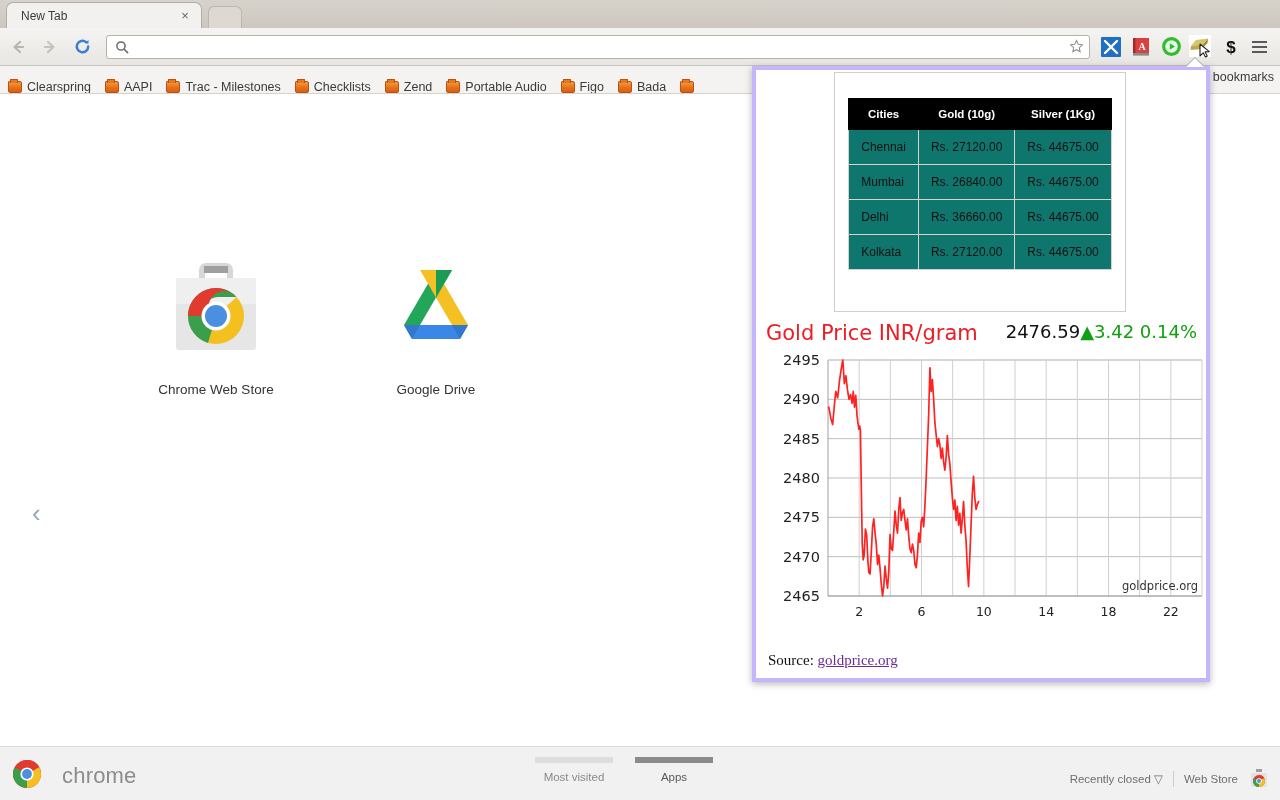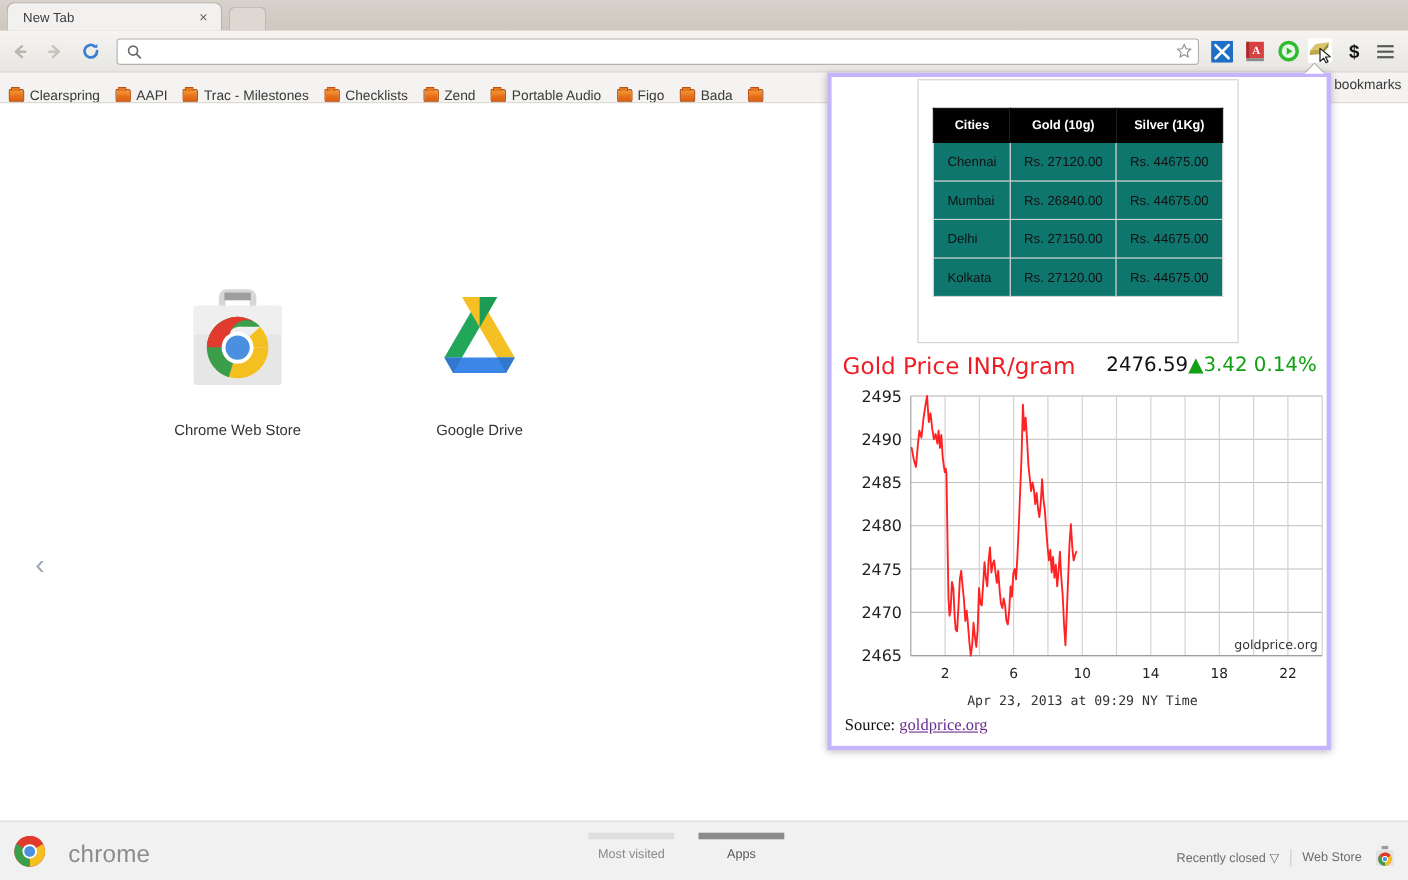--- a/index.html
+++ b/index.html
@@ -457,21 +457,21 @@
             <td class="num">Rs. 27120.00</td>
             <td class="num">Rs. 44675.00</td>
           </tr>
           <tr>
             <td class="city">Mumbai</td>
             <td class="num">Rs. 26840.00</td>
             <td class="num">Rs. 44675.00</td>
           </tr>
           <tr>
             <td class="city">Delhi</td>
-            <td class="num">Rs. 27150.00</td>
+            <td class="num">Rs. 36660.00</td>
             <td class="num">Rs. 44675.00</td>
           </tr>
           <tr>
             <td class="city">Kolkata</td>
             <td class="num">Rs. 27120.00</td>
             <td class="num">Rs. 44675.00</td>
           </tr>
         </tbody>
       </table>
     </div>
@@ -516,21 +516,20 @@
           <text x="161.5" y="268" text-anchor="middle" font-size="12.5" font-family="DejaVu Sans, sans-serif" fill="#222">6</text>
           <text x="223.83333333333334" y="268" text-anchor="middle" font-size="12.5" font-family="DejaVu Sans, sans-serif" fill="#222">10</text>
           <text x="286.1666666666667" y="268" text-anchor="middle" font-size="12.5" font-family="DejaVu Sans, sans-serif" fill="#222">14</text>
           <text x="348.5" y="268" text-anchor="middle" font-size="12.5" font-family="DejaVu Sans, sans-serif" fill="#222">18</text>
           <text x="410.8333333333333" y="268" text-anchor="middle" font-size="12.5" font-family="DejaVu Sans, sans-serif" fill="#222">22</text>
           <polyline points="68.78,59.20 70.81,70.21 72.67,76.51 74.55,55.27 75.79,43.47 77.66,49.76 79.53,32.45 81.40,19.87 82.80,12.00 84.36,35.60 85.92,27.73 87.48,41.89 89.04,51.33 90.60,46.61 92.15,55.27 93.25,43.47 94.49,59.20 95.74,47.40 96.98,67.07 97.92,74.93 98.86,81.23 99.79,78.08 100.41,82.80 101.04,122.13 101.66,161.47 102.28,196.87 103.22,211.81 104.15,207.09 105.40,181.13 106.65,186.64 107.89,212.60 108.83,224.40 110.08,225.97 111.32,203.95 112.57,178.77 113.81,170.91 115.06,185.07 116.31,196.87 117.56,216.53 118.80,207.09 120.05,220.47 121.29,236.20 122.54,248.00 123.79,238.56 125.03,218.11 126.28,230.69 127.53,240.13 128.78,224.40 130.02,186.64 131.27,200.80 132.51,202.37 133.76,183.49 135.01,163.04 136.25,177.20 137.50,185.07 138.75,161.47 140.00,149.67 141.24,172.48 142.49,164.61 143.74,161.47 144.98,172.48 146.23,181.92 147.47,170.91 148.72,188.21 149.97,200.80 151.22,204.73 152.46,196.08 153.71,202.37 154.95,216.53 156.20,219.68 157.45,207.09 158.69,185.07 159.94,194.51 161.19,173.27 162.44,169.33 163.68,178.77 164.93,157.53 166.18,130.00 167.42,98.53 168.67,67.07 169.92,19.87 171.16,43.47 172.41,31.67 173.66,51.33 174.90,74.93 176.15,86.73 177.39,98.53 178.64,90.67 179.89,96.96 181.13,110.33 182.38,100.11 183.63,114.27 184.88,122.13 186.12,109.55 187.37,87.52 188.62,106.40 189.86,115.84 191.11,133.93 192.36,149.67 193.60,161.47 194.85,152.03 196.09,172.48 197.34,158.32 198.59,177.20 199.84,165.40 201.08,185.07 202.33,170.91 203.57,153.60 204.82,177.20 206.07,192.93 207.31,219.68 208.56,238.56 209.81,208.67 211.06,177.20 212.30,145.73 213.55,128.43 214.80,149.67 216.04,161.47 217.29,156.75 218.53,153.60" fill="none" stroke="#ff2222" stroke-width="1.7" stroke-linejoin="round" stroke-linecap="round"></polyline>
           <text x="438" y="242" text-anchor="end" font-size="11.5" font-family="DejaVu Sans, sans-serif" fill="#333">goldprice.org</text>
         </svg>
     </div>
 
-    <div class="chart-note">Apr 23, 2013 at 09:29 NY Time</div>
     <div class="source-line">
       <span>Source:</span>
       <a href="#">goldprice.org</a>
     </div>
     <div class="ext-sep"></div>
   </div>
 
 </div>
 
 </body></html>

